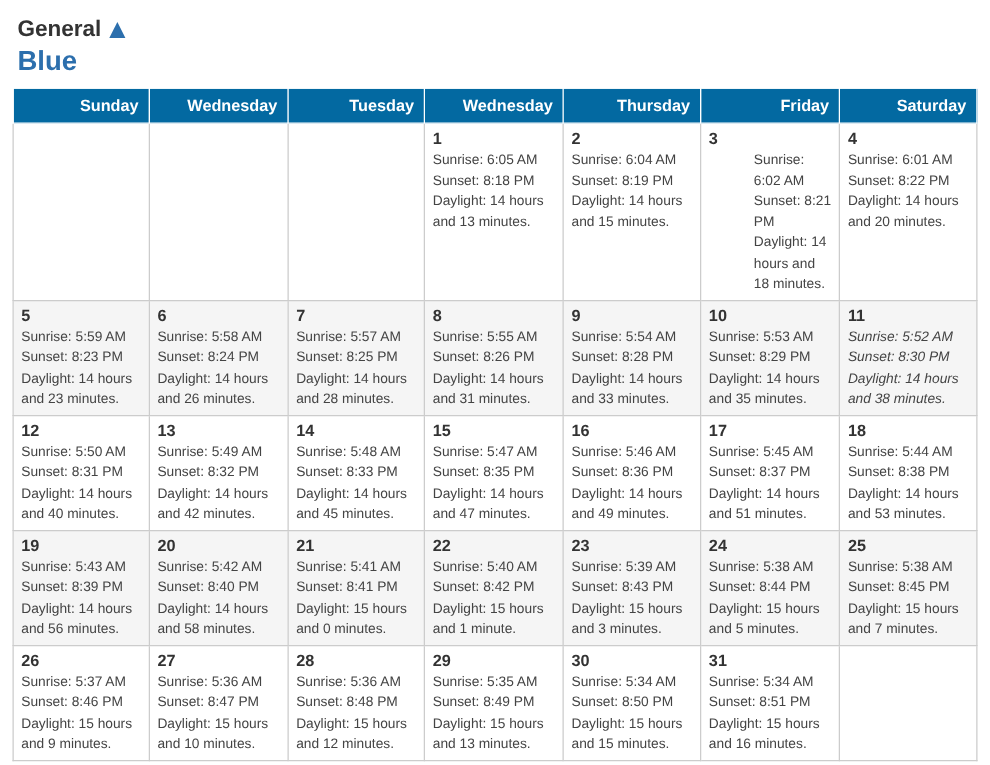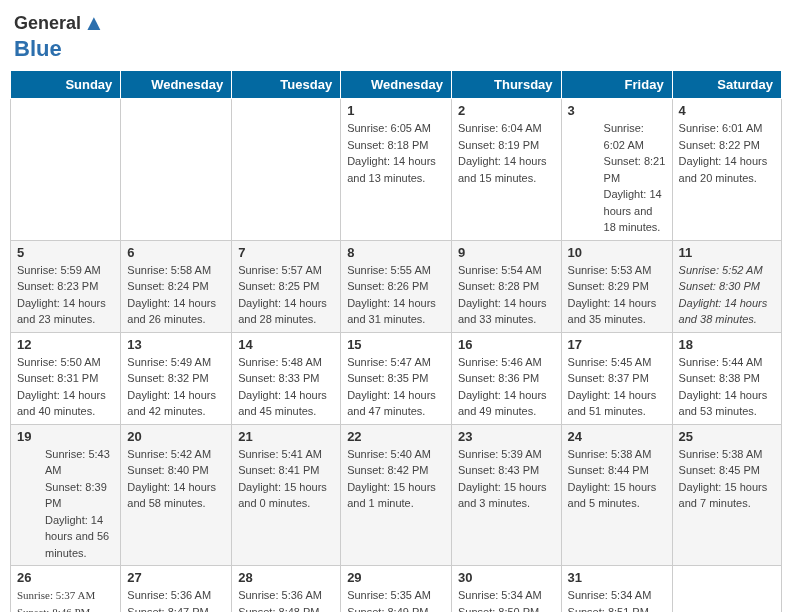--- a/index.html
+++ b/index.html
@@ -232,21 +232,21 @@
         <td>
           <div class="day-number">18</div>
           <div class="day-info" style="white-space: pre-line;">Sunrise: 5:44 AM
 Sunset: 8:38 PM
 Daylight: 14 hours and 53 minutes.</div>
         </td>
       </tr>
       <tr>
         <td>
           <div class="day-number">19</div>
-          <div class="day-info" style="white-space: pre-line; margin-left: 28px;">Sunrise: 5:43 AM
+          <div class="day-info" style="white-space: pre-line;">Sunrise: 5:43 AM
 Sunset: 8:39 PM
 Daylight: 14 hours and 56 minutes.</div>
         </td>
         <td>
           <div class="day-number">20</div>
           <div class="day-info" style="white-space: pre-line;">Sunrise: 5:42 AM
 Sunset: 8:40 PM
 Daylight: 14 hours and 58 minutes.</div>
         </td>
         <td>
@@ -276,21 +276,21 @@
         <td>
           <div class="day-number">25</div>
           <div class="day-info" style="white-space: pre-line;">Sunrise: 5:38 AM
 Sunset: 8:45 PM
 Daylight: 15 hours and 7 minutes.</div>
         </td>
       </tr>
       <tr>
         <td>
           <div class="day-number">26</div>
-          <div class="day-info" style="white-space: pre-line; font-family: Liberation Serif, serif;">Sunrise: 5:37 AM
+          <div class="day-info" style="white-space: pre-line;">Sunrise: 5:37 AM
 Sunset: 8:46 PM
 Daylight: 15 hours and 9 minutes.</div>
         </td>
         <td>
           <div class="day-number">27</div>
           <div class="day-info" style="white-space: pre-line;">Sunrise: 5:36 AM
 Sunset: 8:47 PM
 Daylight: 15 hours and 10 minutes.</div>
         </td>
         <td>

